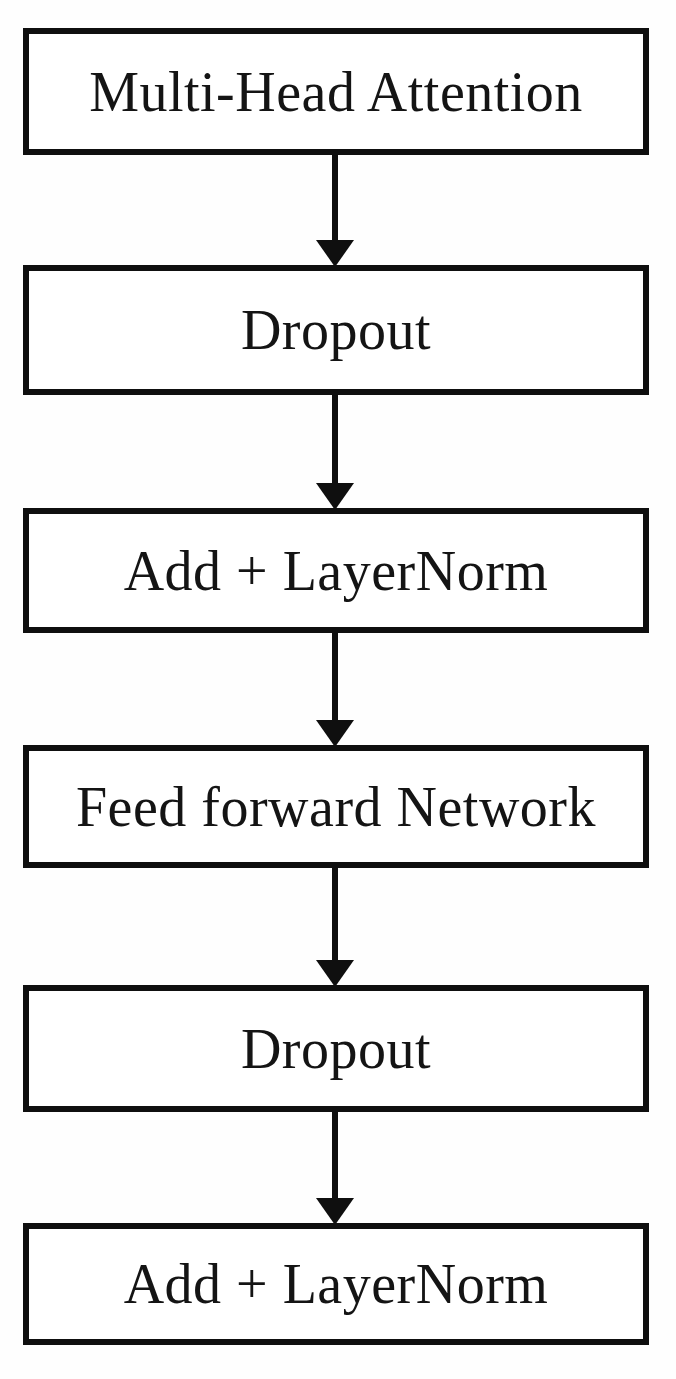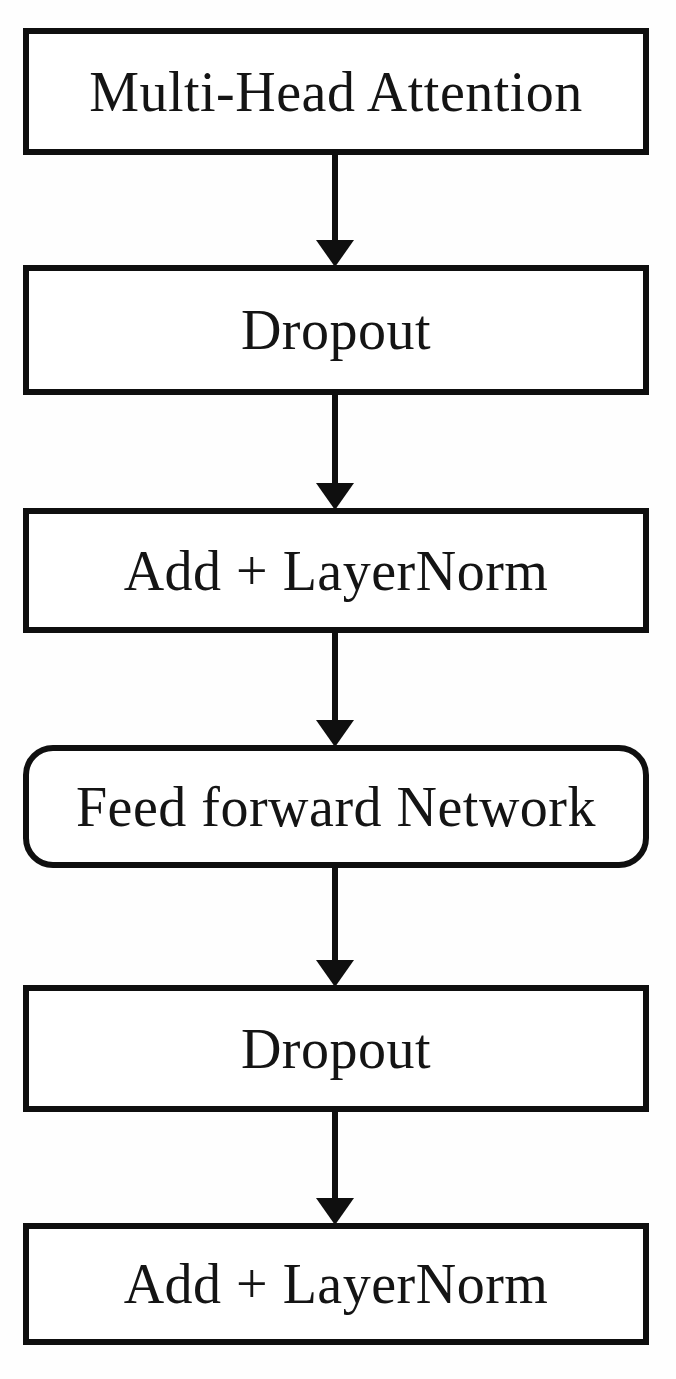--- a/index.html
+++ b/index.html
@@ -26,21 +26,21 @@
     align-items: center;
     justify-content: center;
     font-size: 56px;
     color: #141414;
     letter-spacing: 0.5px;
     white-space: nowrap;
   }
   .n1 { top: 28px;   height: 127px; }
   .n2 { top: 265px;  height: 130px; }
   .n3 { top: 508px;  height: 125px; }
-  .n4 { top: 745px;  height: 123px; border-radius: 30px; }
+  .n4 { top: 745px;  height: 123px; }
   .n5 { top: 985px;  height: 127px; }
   .n6 { top: 1223px; height: 122px; }
 
   .arrow {
     position: absolute;
     left: 335px;
     transform: translateX(-50%);
     display: flex;
     flex-direction: column;
     align-items: center;

